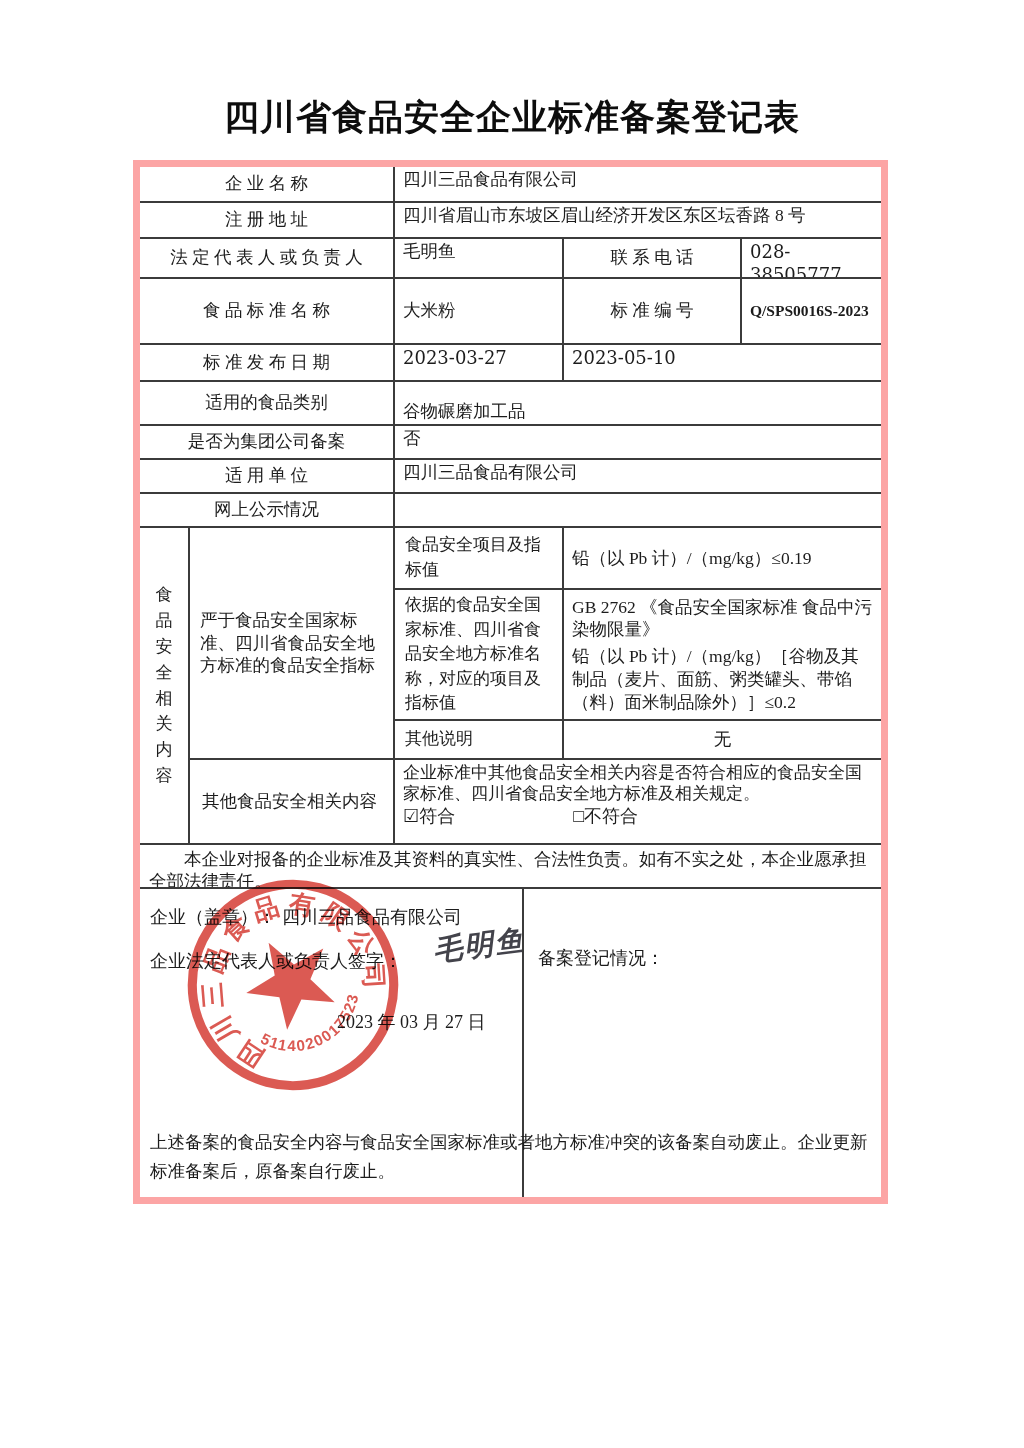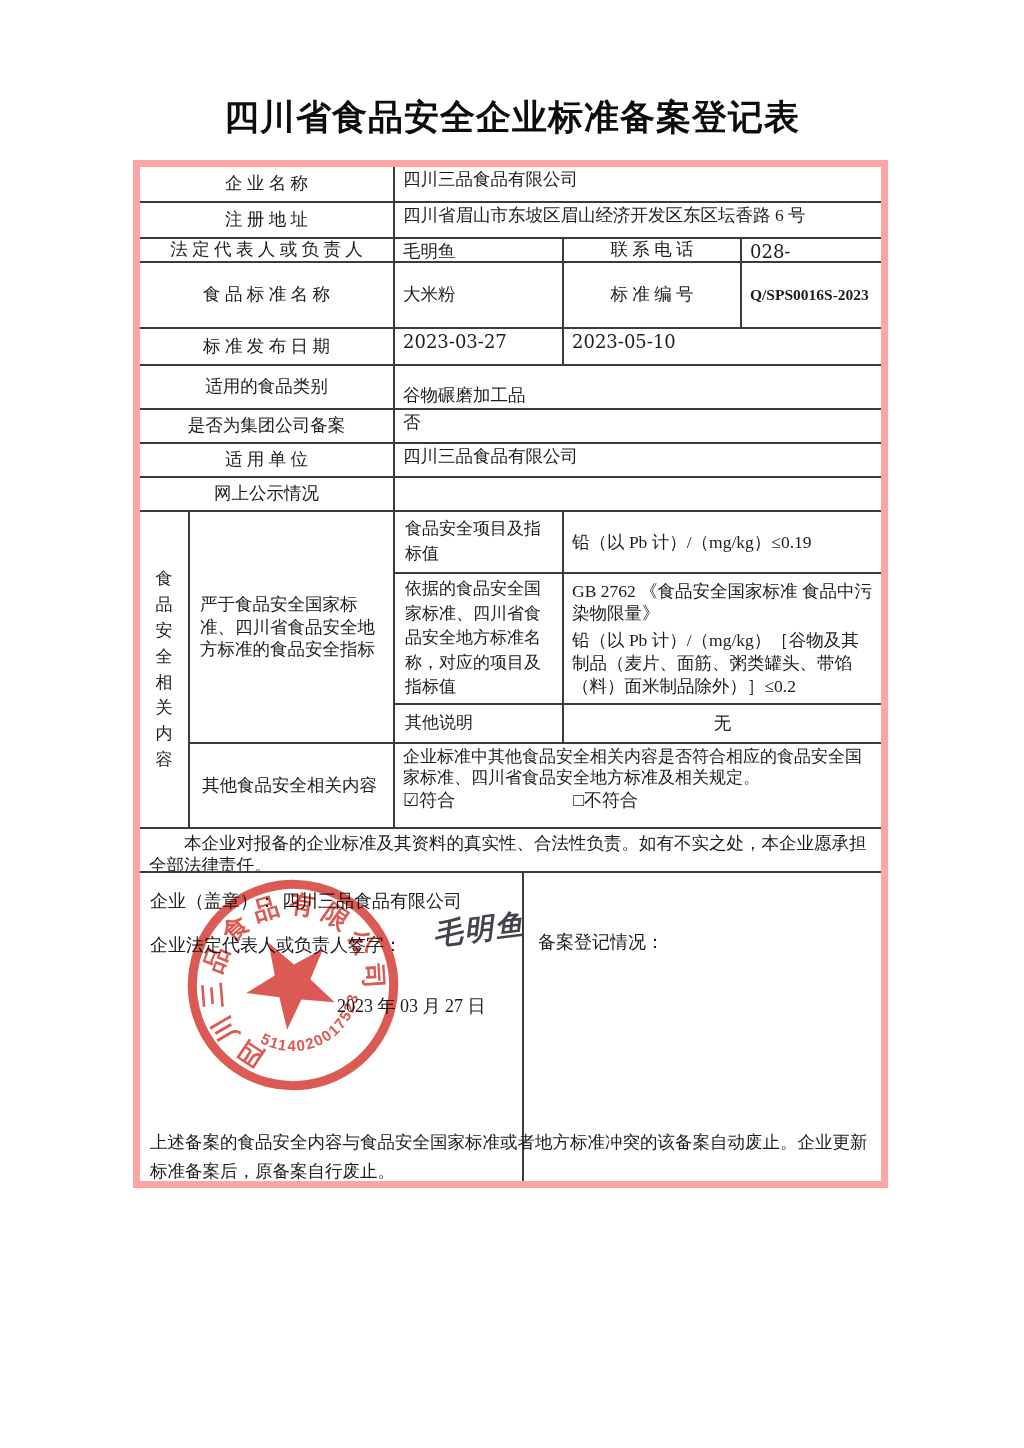--- a/index.html
+++ b/index.html
@@ -89,24 +89,24 @@
 
   <div class="doc-table">
 
     <div class="tr" style="height:36px">
       <div class="td label c1">企 业 名 称</div>
       <div class="td value c4 end v-top">四川三品食品有限公司</div>
     </div>
 
     <div class="tr" style="height:36px">
       <div class="td label c1">注 册 地 址</div>
-      <div class="td value c4 end v-top">四川省眉山市东坡区眉山经济开发区东区坛香路 6 号</div>
-    </div>
-
-    <div class="tr" style="height:24px">
+      <div class="td value c4 end v-top">四川省眉山市东坡区眉山经济开发区东区坛香路 8 号</div>
+    </div>
+
+    <div class="tr" style="height:40px">
       <div class="td label c1">法 定 代 表 人 或 负 责 人</div>
       <div class="td value c2 v-top">毛明鱼</div>
       <div class="td label c3">联 系 电 话</div>
       <div class="td value c4 end v-top num">028-38505777</div>
     </div>
 
     <div class="tr" style="height:66px">
       <div class="td label c1">食 品 标 准 名 称</div>
       <div class="td value c2">大米粉</div>
       <div class="td label c3">标 准 编 号</div>

